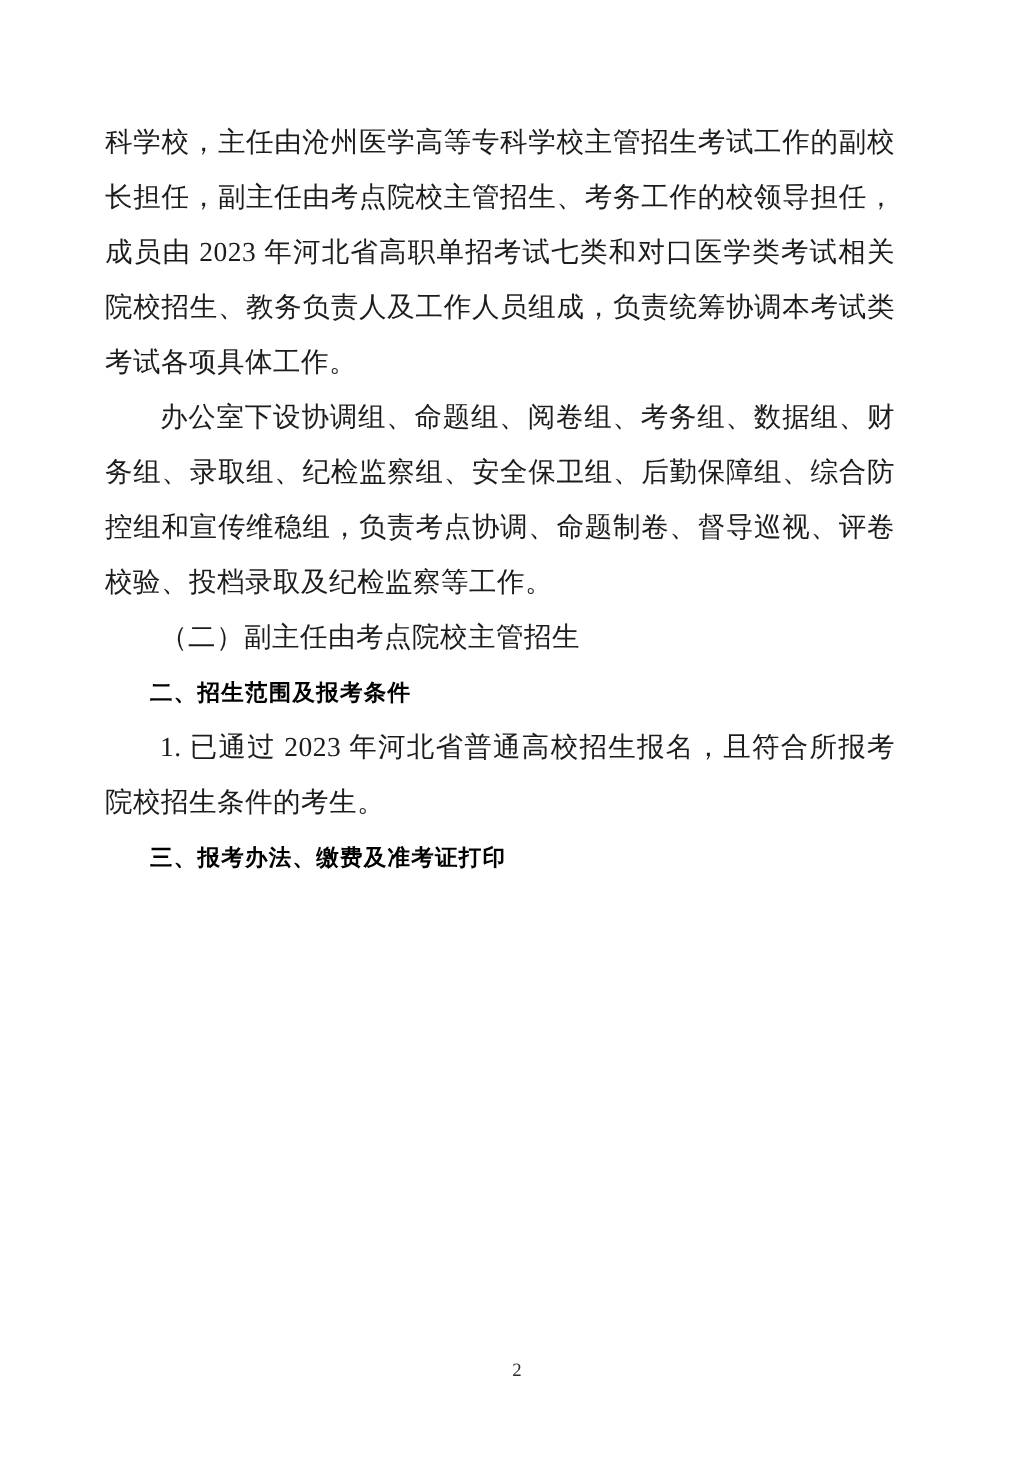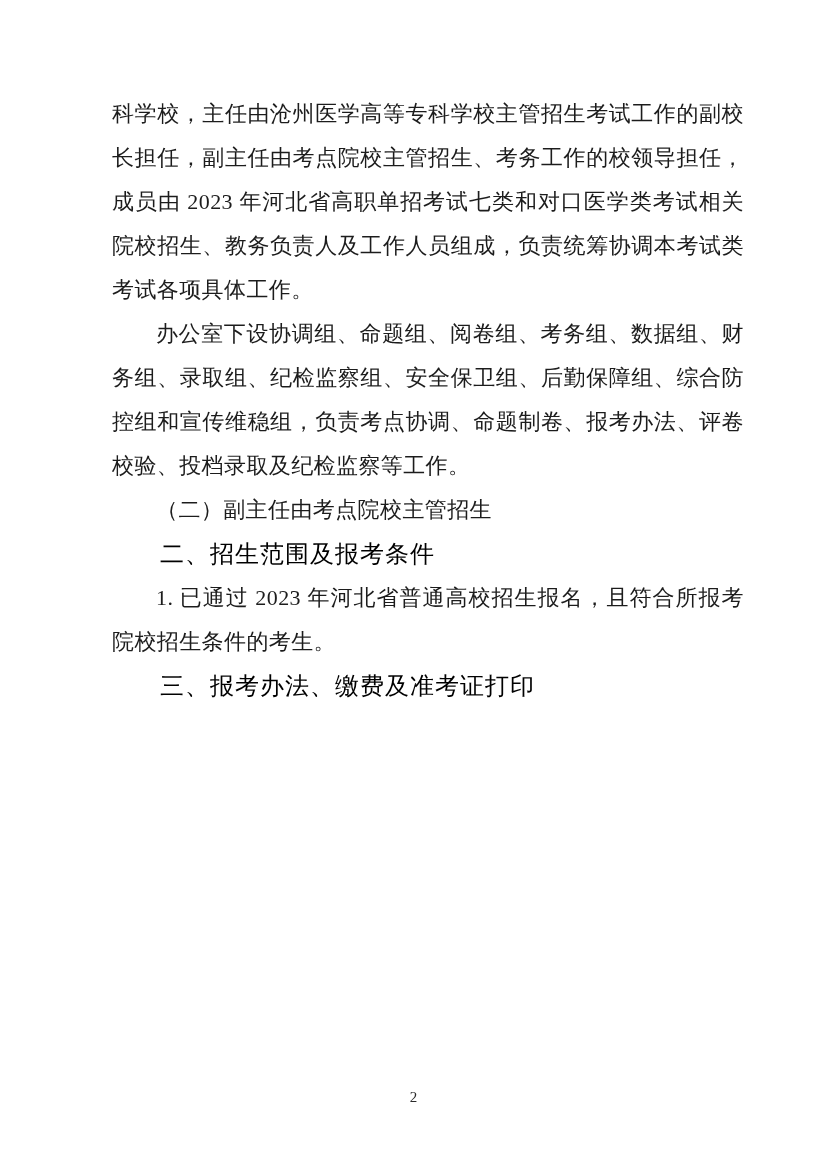--- a/index.html
+++ b/index.html
@@ -10,43 +10,43 @@
   .page {
     position: relative;
     width: 827px;
     height: 1170px;
     background: #ffffff;
     overflow: hidden;
     font-family: "Liberation Serif", "DejaVu Serif", serif;
   }
   .content {
     position: absolute;
-    left: 112px;
+    left: 84px;
     top: 92px;
     width: 632px;
   }
   p.body-para {
     margin: 0;
     font-size: 22px;
     line-height: 44px;
     letter-spacing: 0.4px;
     color: #1c1c1c;
     text-align: justify;
     text-justify: inter-ideograph;
     font-family: "Liberation Serif", "DejaVu Serif", serif;
   }
   p.indent {
     text-indent: 2em;
   }
   p.heading-para {
     margin: 0;
-    font-size: 24px;
+    font-size: 18px;
     line-height: 44px;
     letter-spacing: 1px;
-    font-weight: normal;
+    font-weight: bold;
     color: #000000;
     text-indent: 2em;
     text-align: justify;
     font-family: "Liberation Sans", "DejaVu Sans", sans-serif;
   }
   .page-footer {
     position: absolute;
     left: 0;
     right: 0;
     bottom: 64px;
@@ -55,21 +55,21 @@
     color: #2a2a2a;
     font-family: "Liberation Serif", "DejaVu Serif", serif;
   }
 </style>
 </head>
 <body>
 
 <div class="page">
   <div class="content">
     <p class="body-para">科学校，主任由沧州医学高等专科学校主管招生考试工作的副校长担任，副主任由考点院校主管招生、考务工作的校领导担任，成员由 2023 年河北省高职单招考试七类和对口医学类考试相关院校招生、教务负责人及工作人员组成，负责统筹协调本考试类考试各项具体工作。</p>
-    <p class="body-para indent">办公室下设协调组、命题组、阅卷组、考务组、数据组、财务组、录取组、纪检监察组、安全保卫组、后勤保障组、综合防控组和宣传维稳组，负责考点协调、命题制卷、报考办法、评卷校验、投档录取及纪检监察等工作。</p>
+    <p class="body-para indent">办公室下设协调组、命题组、阅卷组、考务组、数据组、财务组、录取组、纪检监察组、安全保卫组、后勤保障组、综合防控组和宣传维稳组，负责考点协调、命题制卷、督导巡视、评卷校验、投档录取及纪检监察等工作。</p>
     <p class="body-para indent">（二）副主任由考点院校主管招生</p>
     <p class="heading-para">二、招生范围及报考条件</p>
     <p class="body-para indent">1. 已通过 2023 年河北省普通高校招生报名，且符合所报考院校招生条件的考生。</p>
     <p class="heading-para">三、报考办法、缴费及准考证打印</p>
   </div>
 
   <div class="page-footer">2</div>
 </div>
 
 </body></html>

